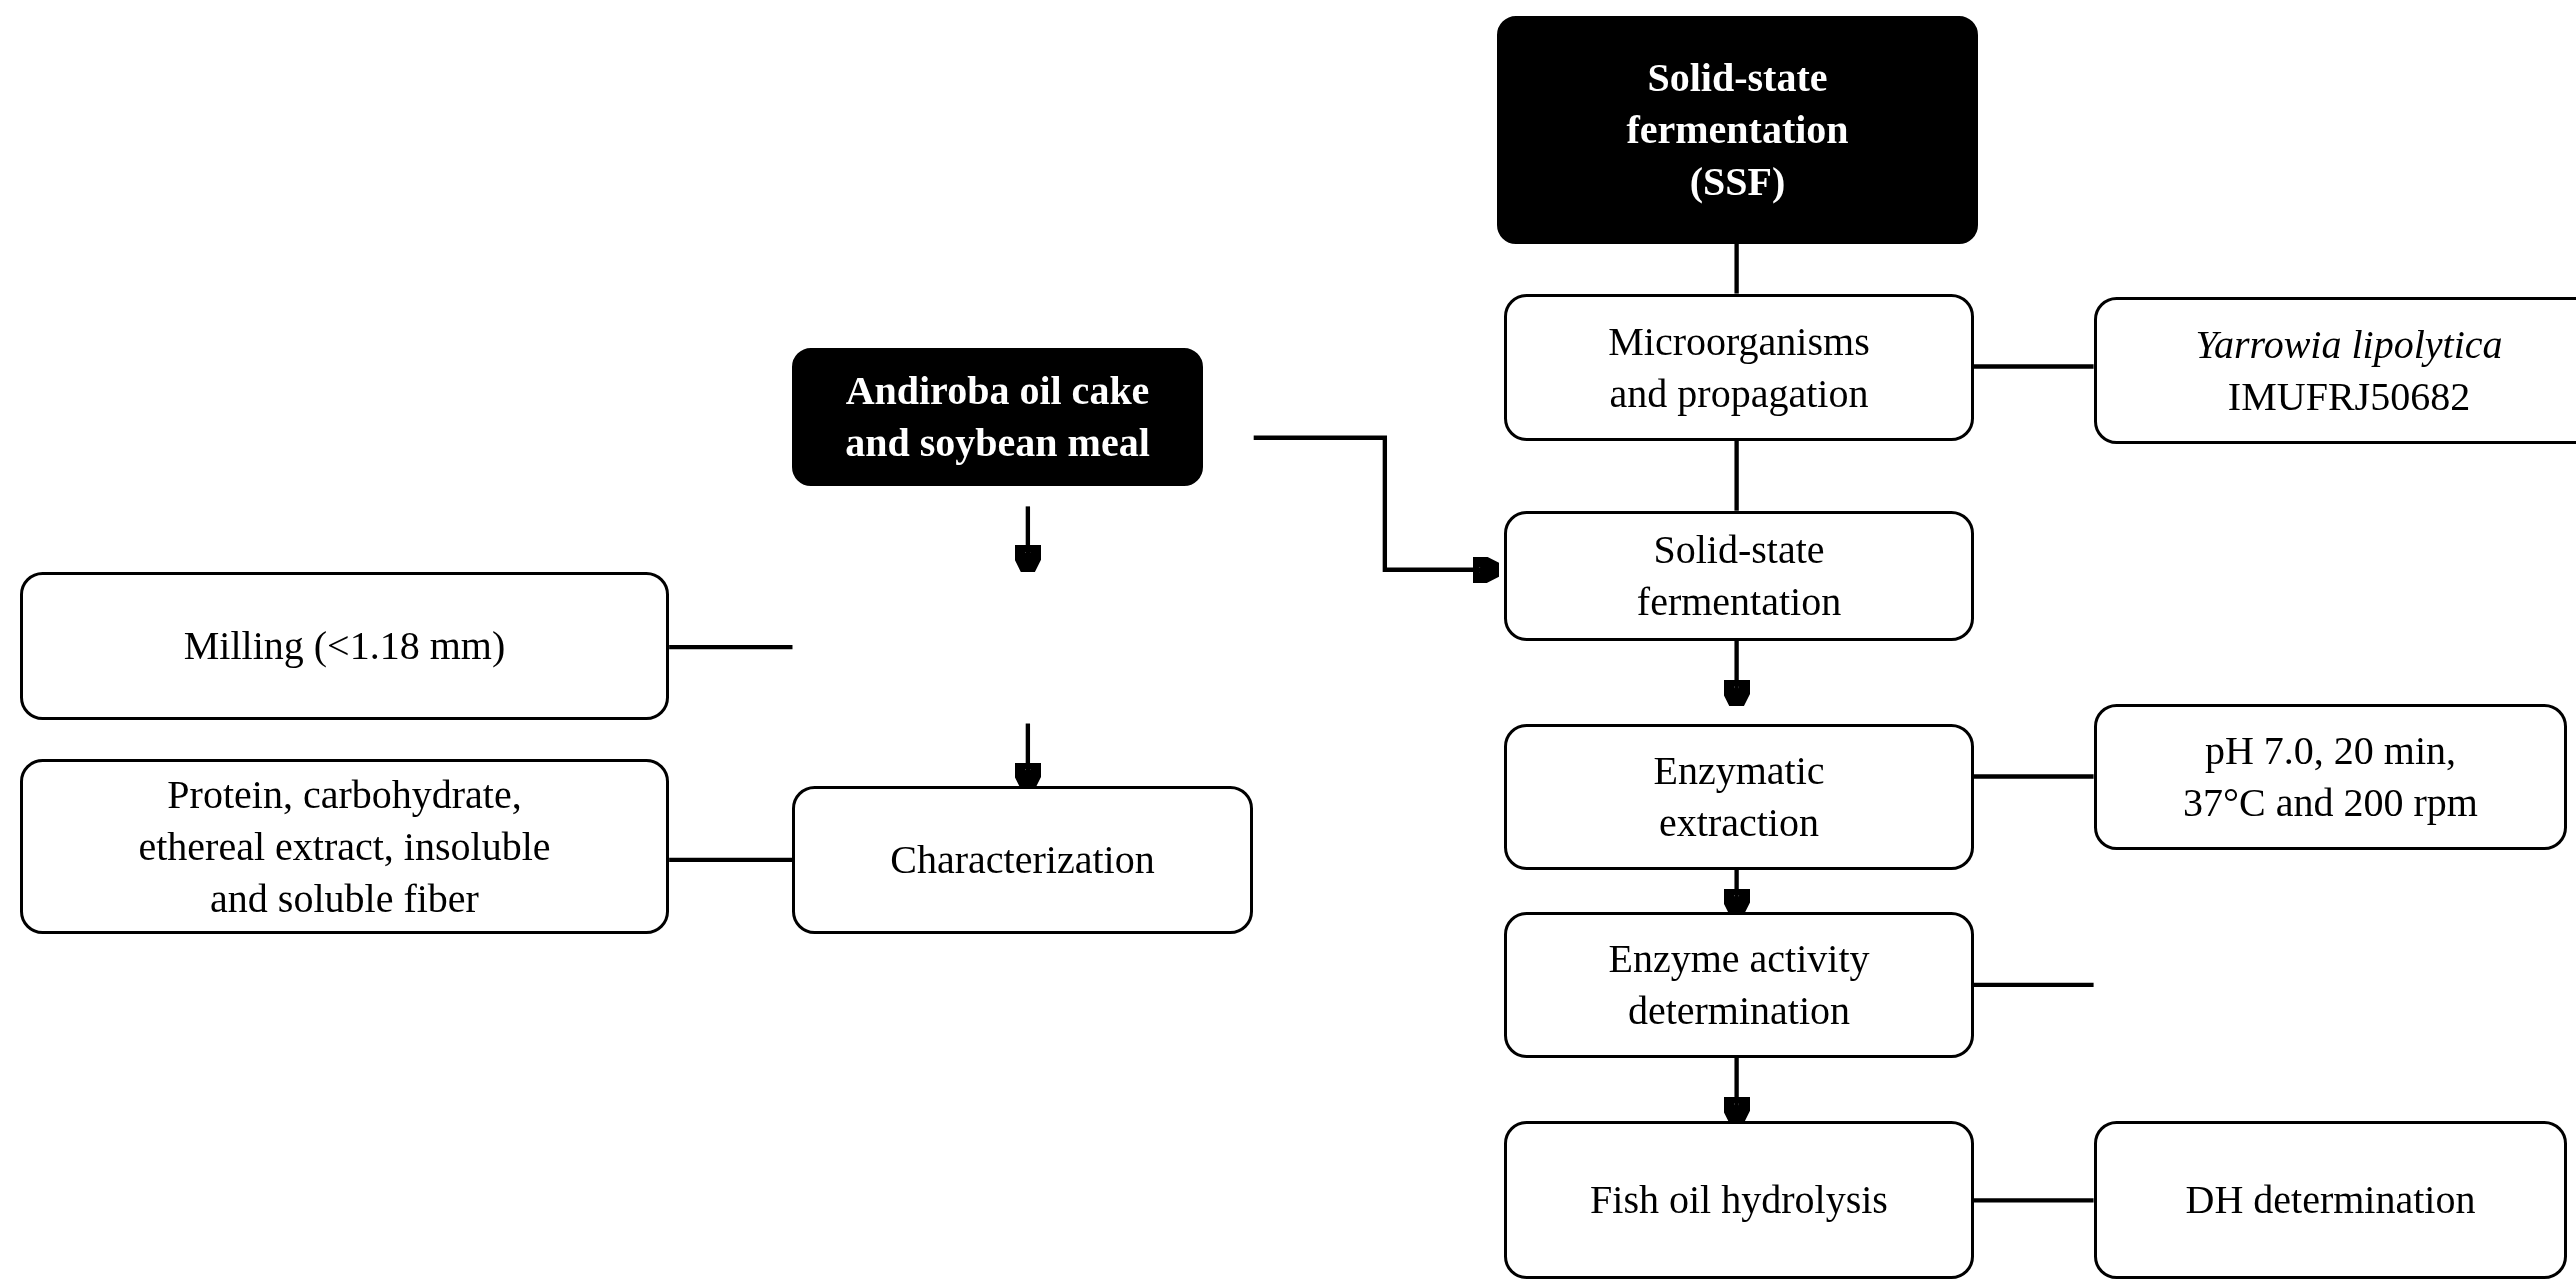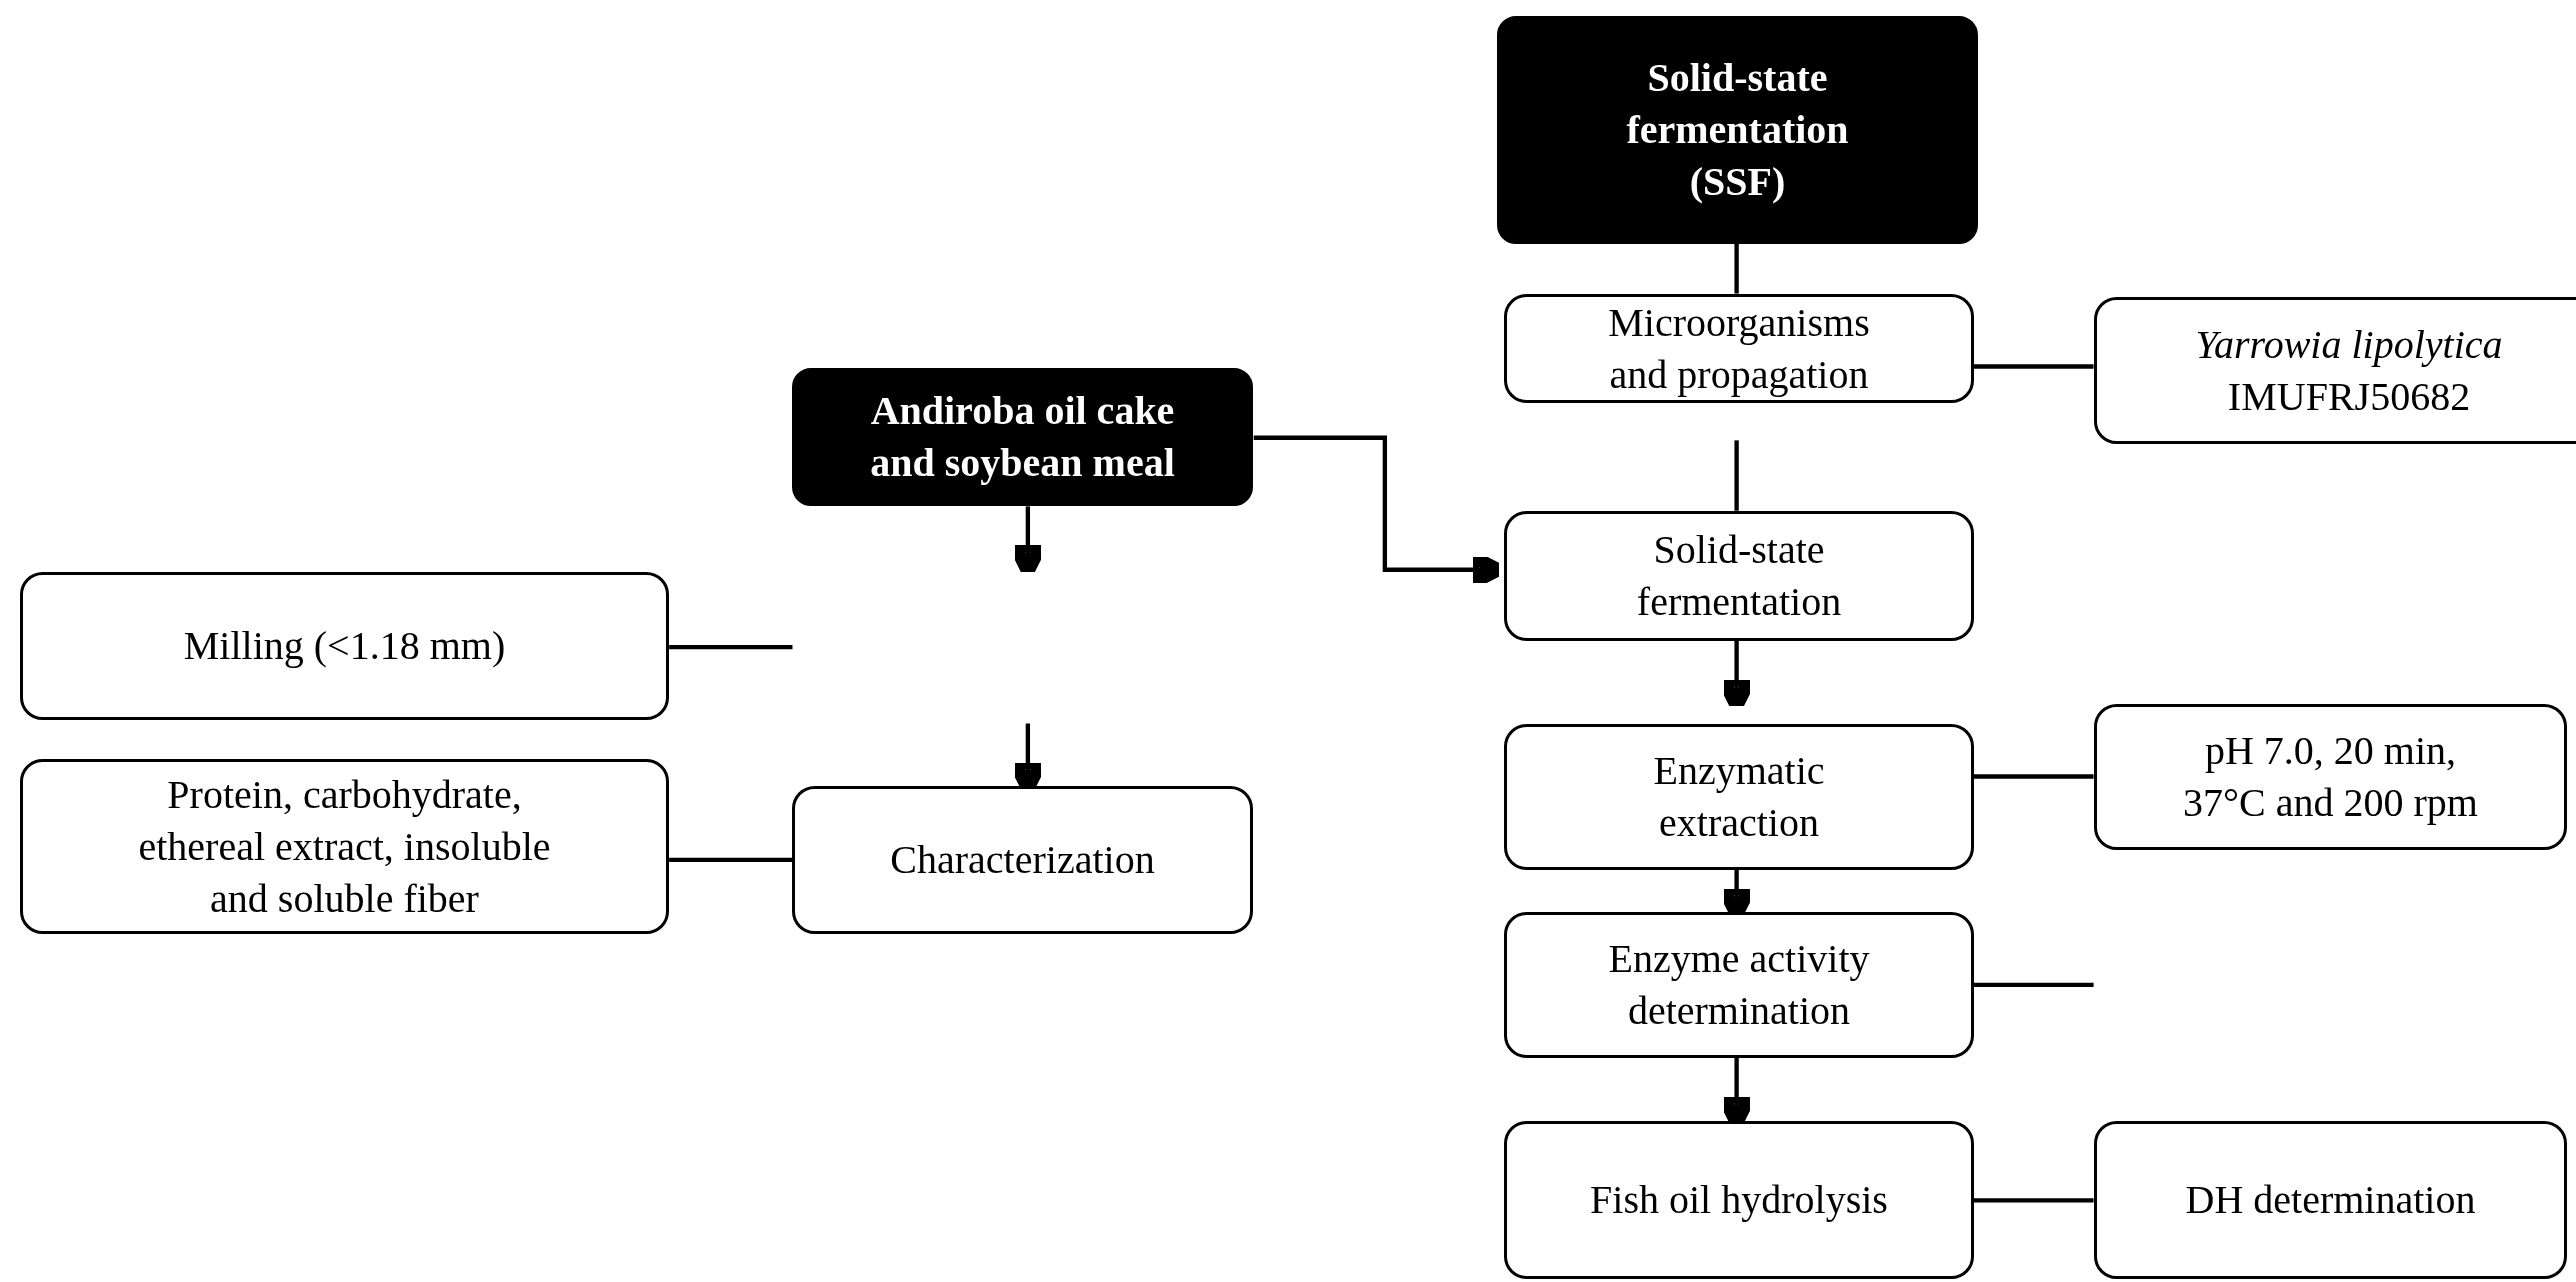--- a/index.html
+++ b/index.html
@@ -93,21 +93,21 @@
   </svg>
 
   <div class="node dark" style="left:1497px; top:15.6px; width:481px; height:228px;">
     <span class="txt">
       <span>Solid-state</span><br>
       <span>fermentation</span><br>
       <span>(SSF)</span>
     </span>
   </div>
 
-  <div class="node" style="left:1504px; top:294px; width:470px; height:109px;">
+  <div class="node" style="left:1504px; top:294px; width:470px; height:147px;">
     <span class="txt">
       <span>Microorganisms</span><br>
       <span>and propagation</span>
     </span>
   </div>
 
   <div class="node" style="left:2094px; top:297px; width:510px; height:147px;">
     <span class="txt">
       <span class="ital">Yarrowia lipolytica</span><br>
       <span>IMUFRJ50682</span>
@@ -148,21 +148,21 @@
       <span>DH determination</span>
     </span>
   </div>
 
   <div class="node" style="left:1504px; top:1121px; width:470px; height:158px;">
     <span class="txt">
       <span>Fish oil hydrolysis</span>
     </span>
   </div>
 
-  <div class="node dark" style="left:792px; top:368px; width:461px; height:138px;">
+  <div class="node dark" style="left:792px; top:348px; width:411px; height:138px;">
     <span class="txt">
       <span>Andiroba oil cake</span><br>
       <span>and soybean meal</span>
     </span>
   </div>
 
 
   <div class="node" style="left:792px; top:786px; width:461px; height:148px;">
     <span class="txt">
       <span>Characterization</span>

